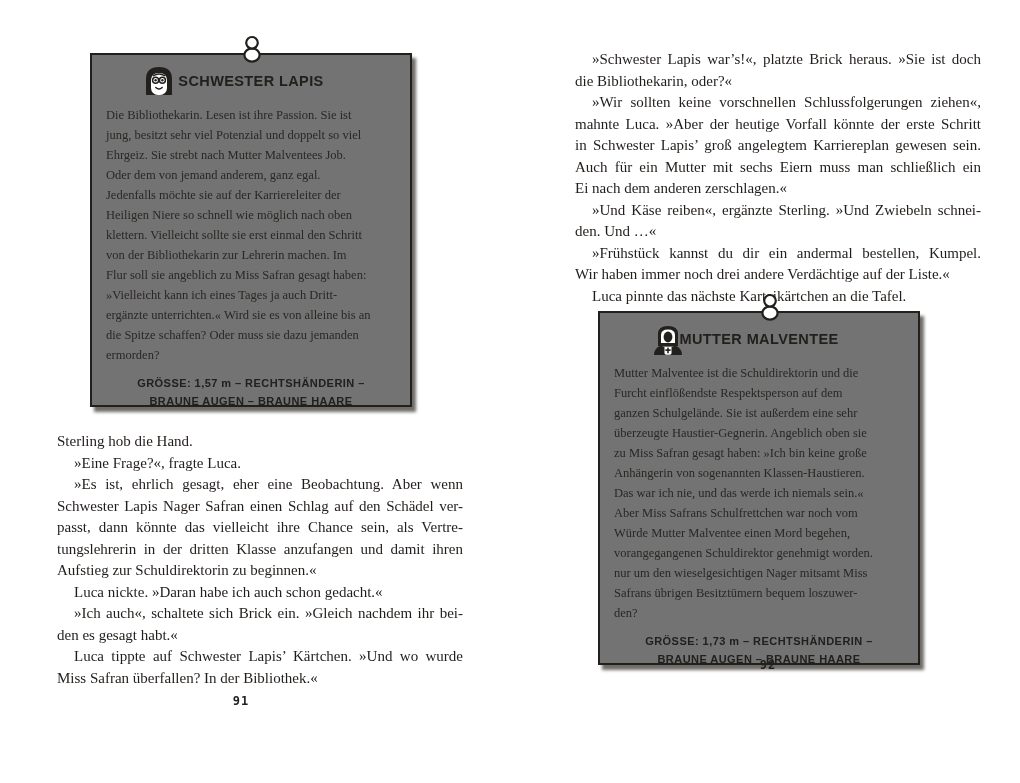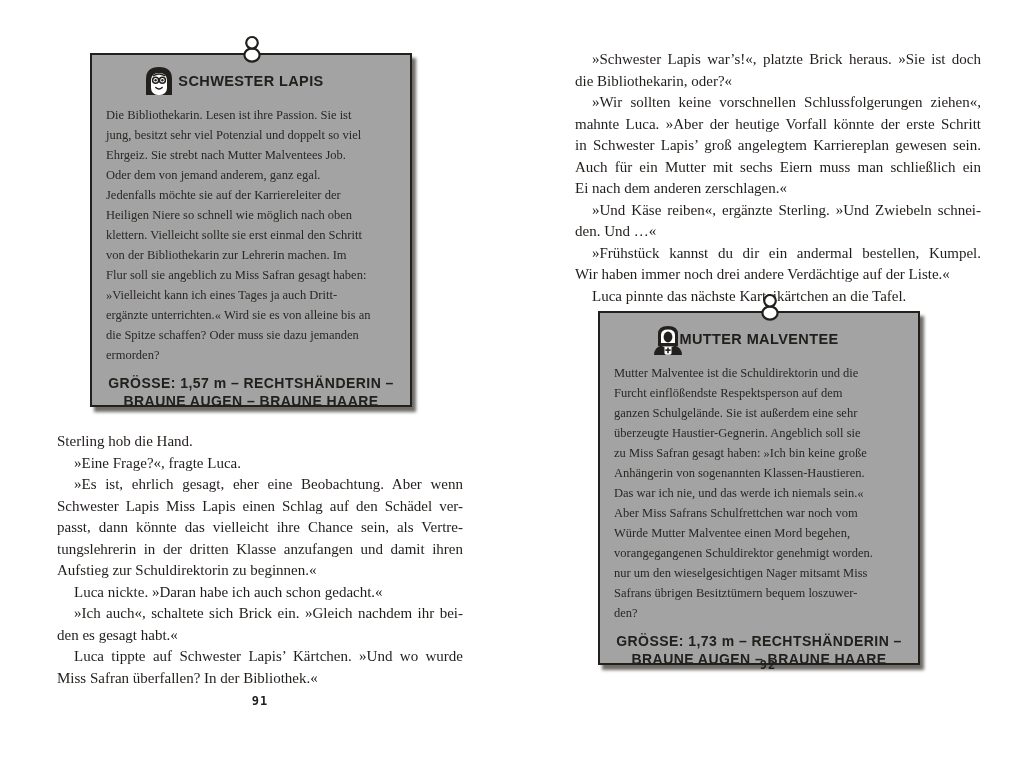--- a/index.html
+++ b/index.html
@@ -22,21 +22,21 @@
     overflow: hidden;
   }
   .bodytext .para { margin: 0; }
   .bodytext .line { white-space: nowrap; }
   .bodytext .line.fill { text-align: justify; text-align-last: justify; }
   .bodytext .line.last { text-align: left; }
   .bodytext .para.indent .line:first-child { text-indent: 17px; }
 
   
   .card {
-    background: #a3a3a3;
+    background: #737373;
     border: 2px solid #22201d;
     box-sizing: border-box;
     width: 322px; height: 354px;
     box-shadow: 4px 5px 3px rgba(72, 67, 62, 0.78);
   }
   .card-header { position: relative; height: 36px; margin-top: 9px; }
   .card-icon { position: absolute; left: 51px; top: 1px; }
   .card-title {
     position: absolute; left: 0; right: 0; top: 9px;
     text-align: center;
@@ -49,21 +49,21 @@
     margin: 5px 14px 0 14px;
     font-family: Liberation Serif, serif;
     font-size: 12.5px; line-height: 20px;
     color: #2a2724;
   }
   .card-body .cline { white-space: nowrap; text-align: left; }
   .card-footer {
     margin-top: 9px;
     text-align: center;
     font-family: "Liberation Sans", sans-serif;
-    font-weight: bold; font-size: 14px;
+    font-weight: bold; font-size: 11px;
     line-height: 18px; letter-spacing: 0.45px;
     white-space: pre-line;
     color: #22201d;
   }
 
   .pin { line-height: 0; }
 
   .pagenum {
     font-family: "DejaVu Sans Mono", monospace;
     font-weight: bold; font-size: 12px;
@@ -122,39 +122,39 @@
 
   <div class="bodytext abs" style="left:57px; top:431px; width:406px; height:262px;">
       <div class="para">
         <div class="line last">Sterling hob die Hand.</div>
       </div>
       <div class="para indent">
         <div class="line last">»Eine Frage?«, fragte Luca.</div>
       </div>
       <div class="para indent">
         <div class="line fill">»Es ist, ehrlich gesagt, eher eine Beobachtung. Aber wenn</div>
-        <div class="line fill">Schwester Lapis Miss Lapis einen Schlag auf den Schädel ver-</div>
+        <div class="line fill">Schwester Lapis Nager Safran einen Schlag auf den Schädel ver-</div>
         <div class="line fill">passt, dann könnte das vielleicht ihre Chance sein, als Vertre-</div>
         <div class="line fill">tungslehrerin in der dritten Klasse anzufangen und damit ihren</div>
         <div class="line last">Aufstieg zur Schuldirektorin zu beginnen.«</div>
       </div>
       <div class="para indent">
         <div class="line last">Luca nickte. »Daran habe ich auch schon gedacht.«</div>
       </div>
       <div class="para indent">
         <div class="line fill">»Ich auch«, schaltete sich Brick ein. »Gleich nachdem ihr bei-</div>
         <div class="line last">den es gesagt habt.«</div>
       </div>
       <div class="para indent">
         <div class="line fill">Luca tippte auf Schwester Lapis’ Kärtchen. »Und wo wurde</div>
         <div class="line last">Miss Safran überfallen? In der Bibliothek.«</div>
       </div>
     </div>
 
-  <div class="pagenum abs" style="left:160px; top:694px; width:200px;">91</div>
+  <div class="pagenum abs" style="left:141px; top:694px; width:200px;">91</div>
 </div>
 
 <div class="abs" style="left:510px; top:0; width:510px; height:783px;">
 
   <div class="bodytext abs" style="left:65px; top:49px; width:406px; height:262px;">
       <div class="para indent">
         <div class="line fill">»Schwester Lapis war’s!«, platzte Brick heraus. »Sie ist doch</div>
         <div class="line last">die Bibliothekarin, oder?«</div>
       </div>
       <div class="para indent">
@@ -189,21 +189,21 @@
           <rect x="16.2" y="24.6" width="1.6" height="5.6" fill="#22201d"></rect>
           <rect x="14.3" y="26.3" width="5.4" height="1.6" fill="#22201d"></rect>
         </svg>
       </span>
       <div class="card-title">MUTTER MALVENTEE</div>
     </div>
     <div class="card-body">
         <div class="cline">Mutter Malventee ist die Schuldirektorin und die</div>
         <div class="cline">Furcht einflößendste Respektsperson auf dem</div>
         <div class="cline">ganzen Schulgelände. Sie ist außerdem eine sehr</div>
-        <div class="cline">überzeugte Haustier-Gegnerin. Angeblich soll sie</div>
+        <div class="cline">überzeugte Haustier-Gegnerin. Angeblich oben sie</div>
         <div class="cline">zu Miss Safran gesagt haben: »Ich bin keine große</div>
         <div class="cline">Anhängerin von sogenannten Klassen-Haustieren.</div>
         <div class="cline">Das war ich nie, und das werde ich niemals sein.«</div>
         <div class="cline">Aber Miss Safrans Schulfrettchen war noch vom</div>
         <div class="cline">Würde Mutter Malventee einen Mord begehen,</div>
         <div class="cline">vorangegangenen Schuldirektor genehmigt worden.</div>
         <div class="cline">nur um den wieselgesichtigen Nager mitsamt Miss</div>
         <div class="cline">Safrans übrigen Besitztümern bequem loszuwer-</div>
         <div class="cline">den?</div>
       </div>

